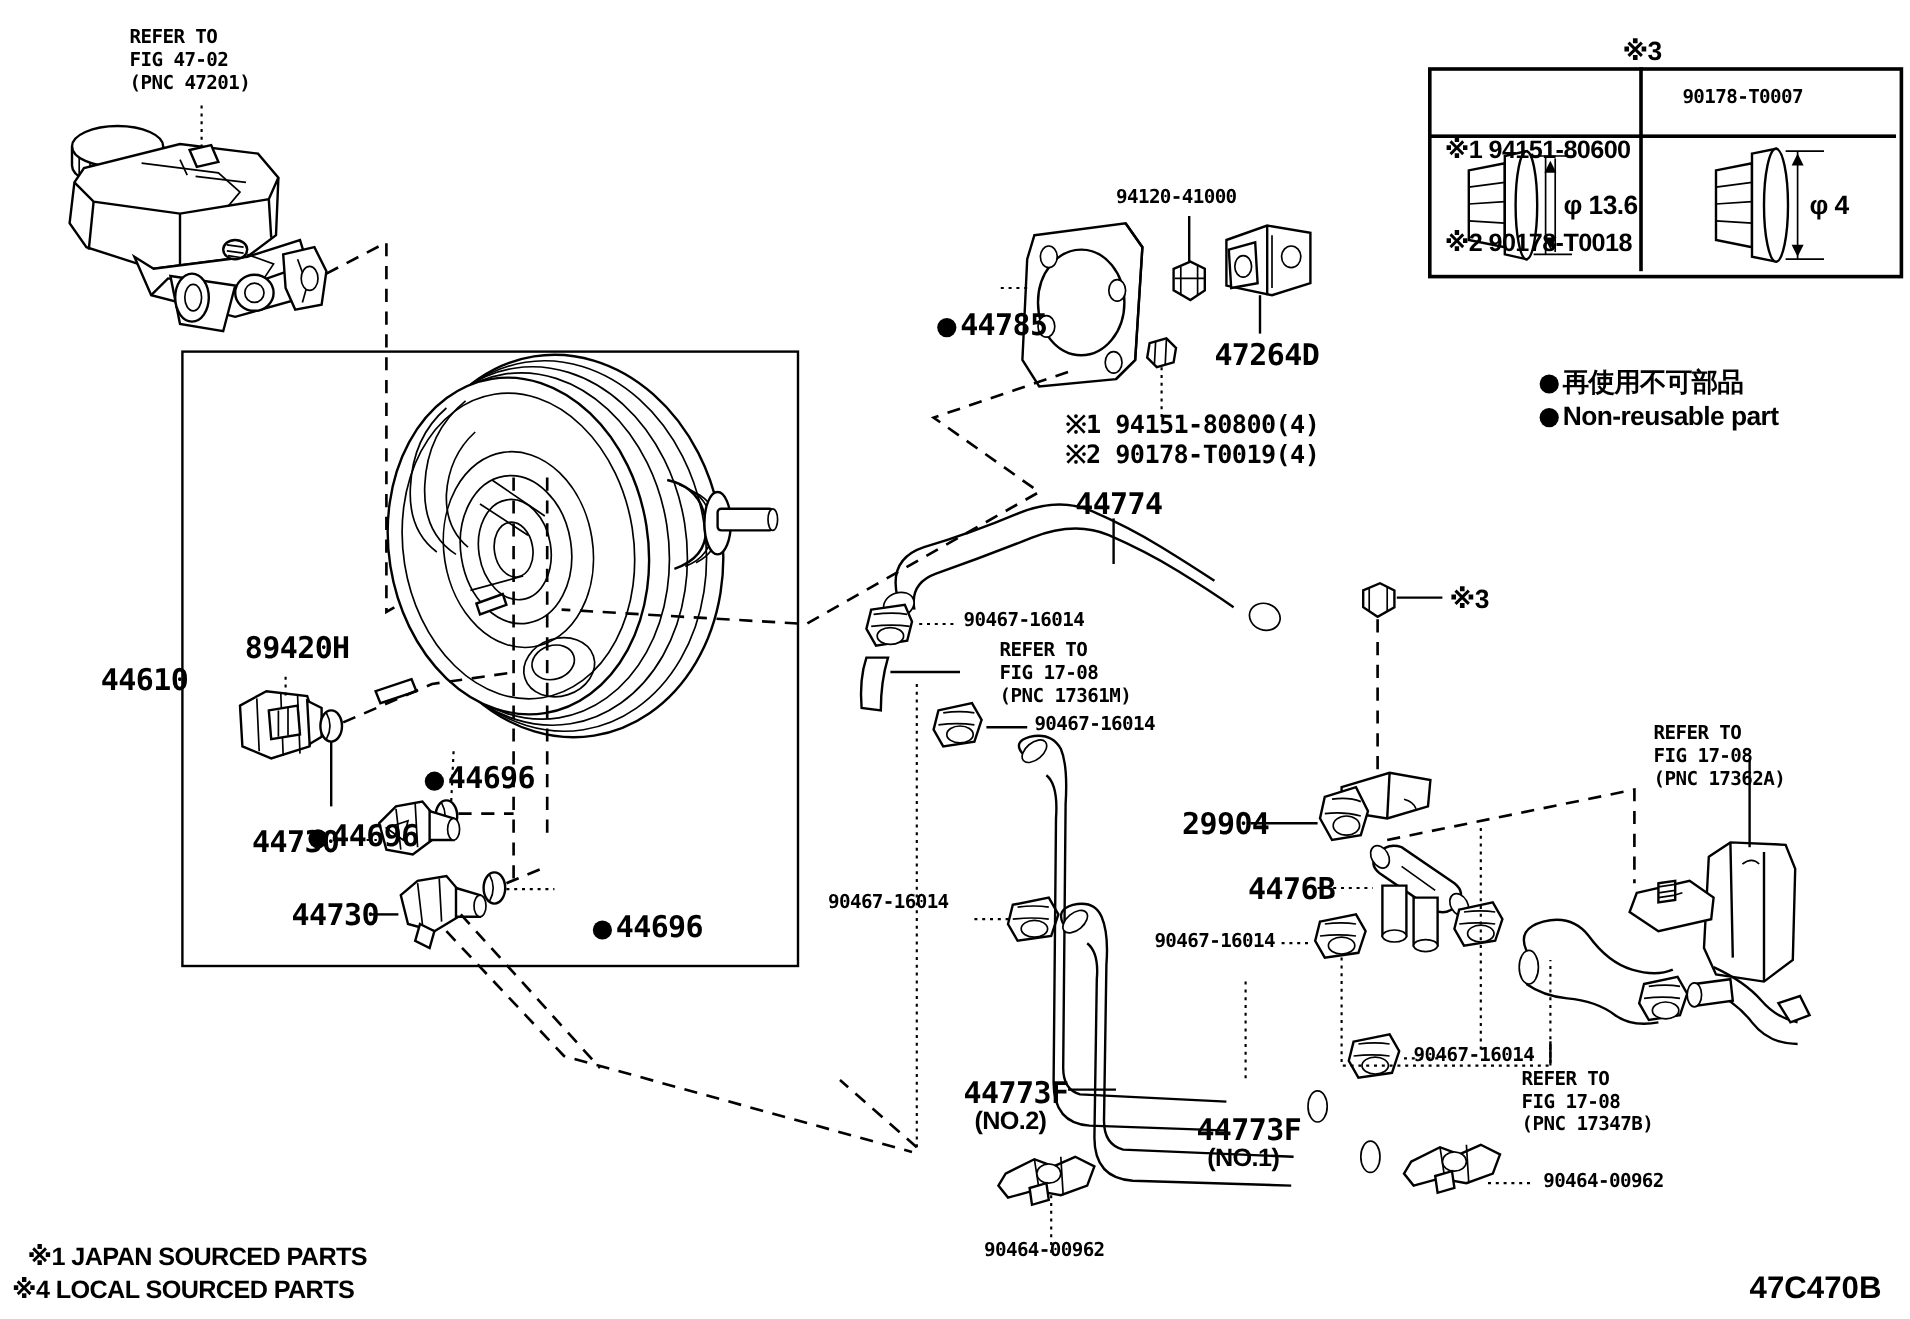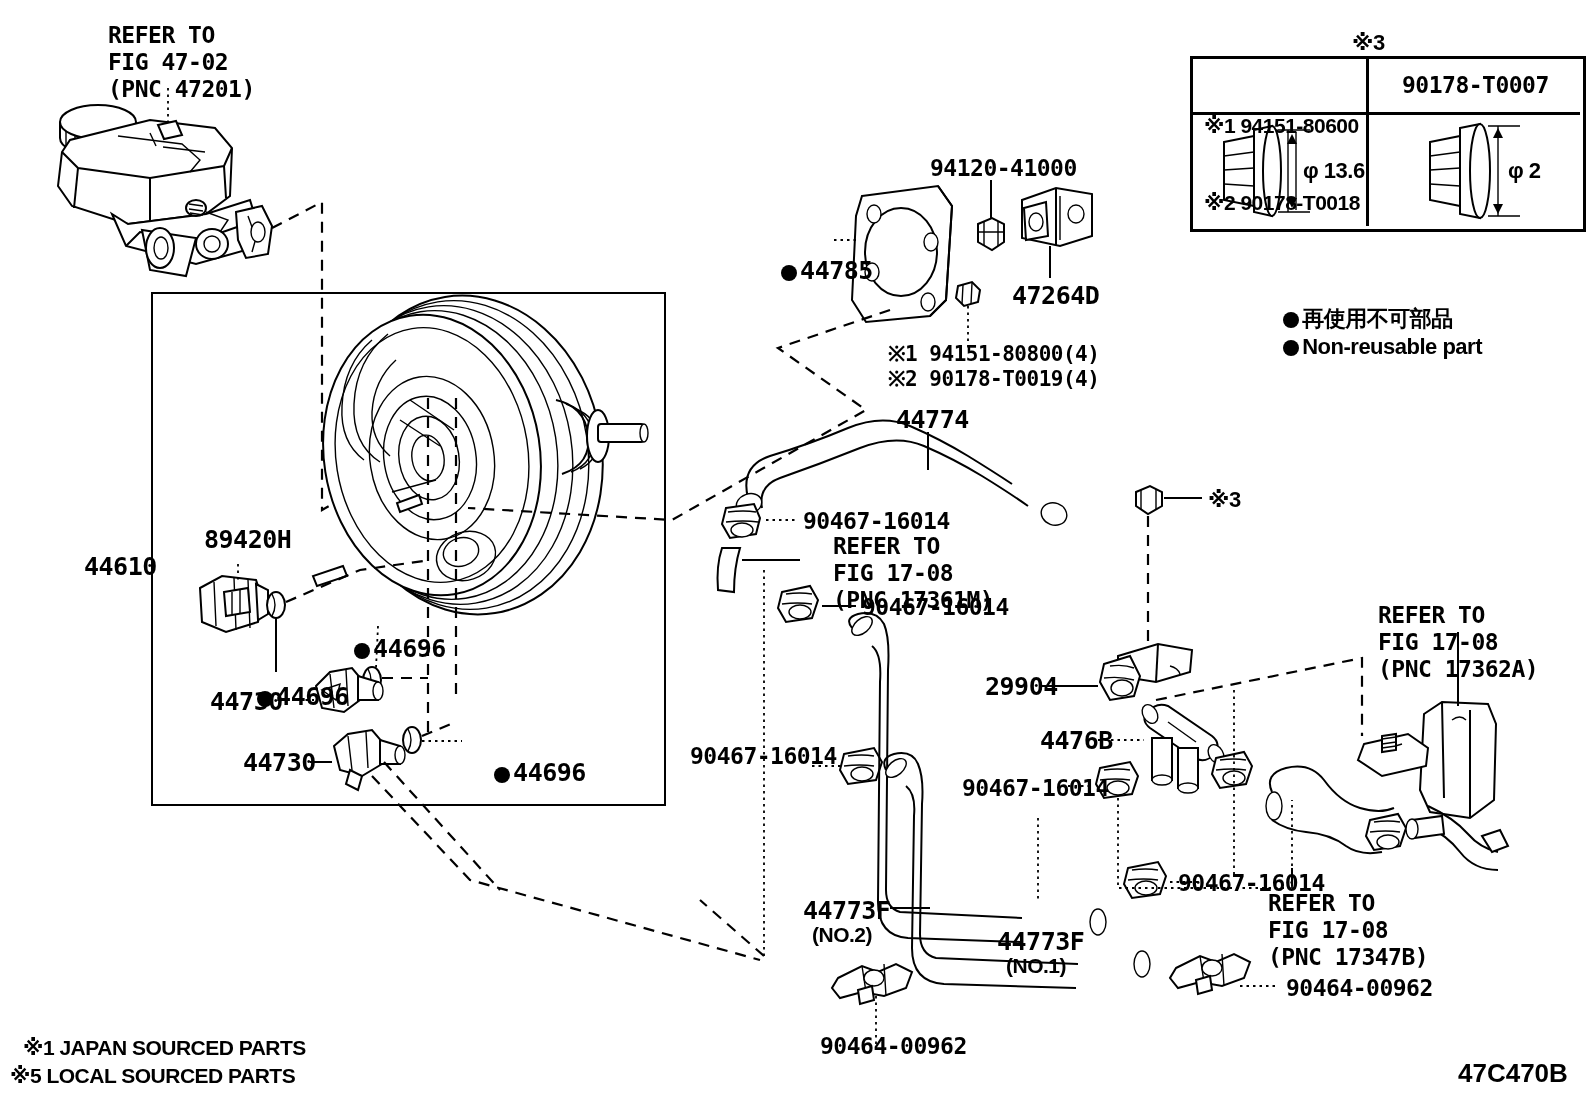--- a/index.html
+++ b/index.html
@@ -2,21 +2,21 @@
 <html><head>
 <meta charset="utf-8">
 <style>
   html,body{margin:0;padding:0;background:#fff;}
   body{width:1592px;height:1099px;position:relative;overflow:hidden;
        font-family:"DejaVu Sans Mono","Liberation Mono",monospace;color:#000;}
   .lbl{position:absolute;white-space:pre;font-weight:bold;line-height:1.18;letter-spacing:-0.5px;}
   .mono{font-family:"DejaVu Sans Mono","Liberation Mono",monospace;}
   .sans{font-family:"Liberation Sans","DejaVu Sans",sans-serif;}
   .s25{font-size:25px;}
-  .s23{font-size:23px;}
+  .s23{font-size:16px;}
   .s22{font-size:22px;}
   .s21{font-size:21px;}
   .bullet{display:inline-block;width:16px;height:16px;border-radius:50%;
           background:#000;vertical-align:-2px;margin-right:3px;}
   .tbl{position:absolute;border:3px solid #000;}
   svg{position:absolute;left:0;top:0;pointer-events:none;}
   .dgcode{position:absolute;font-family:"Liberation Sans","DejaVu Sans",sans-serif;
           font-size:26px;font-weight:bold;}
 </style>
 </head>
@@ -482,25 +482,25 @@
 <div style="position:absolute;left:1366px;top:56px;width:3px;height:170px;background:#000;"></div>
 <div style="position:absolute;left:1190px;top:112px;width:390px;height:3px;background:#000;"></div>
 
 <div class="lbl sans s21" style="left:1204px;top:62px;line-height:1.22;">
   <div>※1 94151-80600</div>
   <div>※2 90178-T0018</div>
 </div>
 <div class="lbl mono s23" style="left:1402px;top:72px;">90178-T0007</div>
 
 <div class="lbl sans s22" style="left:1303px;top:158px;">φ 13.6</div>
-<div class="lbl sans s22" style="left:1508px;top:158px;">φ 2</div>
+<div class="lbl sans s22" style="left:1508px;top:158px;">φ 4</div>
 
 <div class="lbl sans s22" style="left:1272px;top:280px;">
   <span class="bullet"></span><span>再使用不可部品</span>
 </div>
 <div class="lbl sans s22" style="left:1272px;top:308px;">
   <span class="bullet"></span><span>Non-reusable part</span>
 </div>
 
 <div class="lbl sans s21" style="left:10px;top:1036px;margin-left:13px;">※1 JAPAN SOURCED PARTS</div>
-<div class="lbl sans s21" style="left:10px;top:1064px;">※5 LOCAL SOURCED PARTS</div>
+<div class="lbl sans s21" style="left:10px;top:1064px;">※4 LOCAL SOURCED PARTS</div>
 
 <div class="dgcode" style="left:1458px;top:1058px;">47C470B</div>
 
 </body></html>

